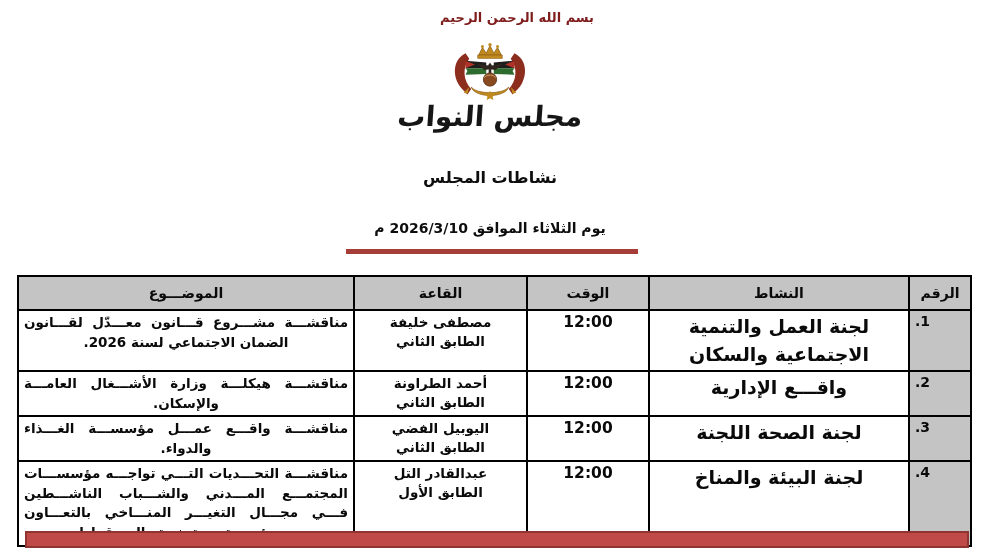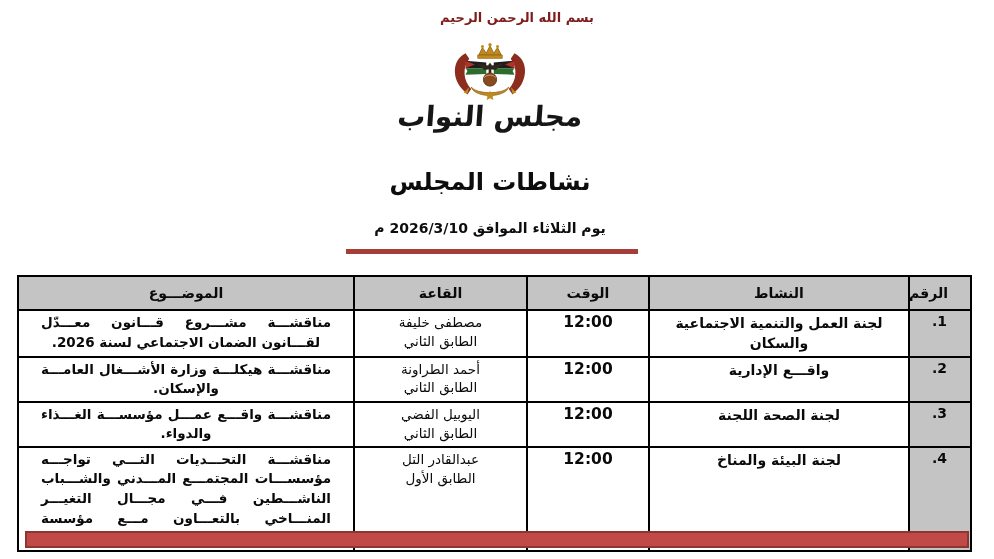--- a/index.html
+++ b/index.html
@@ -5,36 +5,36 @@
   html,body{margin:0;padding:0;background:#ffffff;}
   body{font-family:"DejaVu Sans", sans-serif;}
   .page{position:relative;width:994px;height:559px;background:#ffffff;overflow:hidden;}
   .bismillah{position:absolute;top:10px;left:0;width:980px;text-align:center;
     font-size:13px;font-weight:bold;color:#7f1d1d;direction:rtl;margin-left:27px;}
   .emblem{position:absolute;top:40px;left:430px;width:120px;height:64px;}
   .logo-text{position:absolute;top:100px;left:0;width:980px;text-align:center;
     font-size:28px;font-weight:bold;color:#161616;direction:rtl;
     transform:skewX(-4deg);letter-spacing:1px;}
   .page-title{position:absolute;top:168px;left:0;width:980px;text-align:center;
-    font-size:24px;font-weight:bold;color:#0d0d0d;direction:rtl;}
+    font-size:16px;font-weight:bold;color:#0d0d0d;direction:rtl;}
   .date-line{position:absolute;top:220px;left:0;width:980px;text-align:center;
     font-size:14px;font-weight:bold;color:#0d0d0d;direction:rtl;}
   .date-underline{position:absolute;top:249px;left:346px;width:292px;height:5px;
     background:#a53e38;}
   table.sched{position:absolute;top:275px;left:17px;width:953px;
     border-collapse:collapse;direction:rtl;table-layout:fixed;}
-  table.sched th,table.sched td{border:2px solid #000;padding:2px 22px;
+  table.sched th,table.sched td{border:2px solid #000;padding:2px 5px;
     color:#0a0a0a;vertical-align:top;overflow:hidden;}
   table.sched th{background:#c4c4c4;font-size:14px;font-weight:bold;
     height:28px;vertical-align:middle;text-align:center;}
   td.c-num{background:#c4c4c4;font-weight:bold;font-size:14px;
     direction:ltr;text-align:left;padding-left:4px;}
-  td.c-act{text-align:center;font-weight:bold;font-size:14px;line-height:1.45;padding-top:4px;}
+  td.c-act{text-align:center;font-weight:bold;font-size:19px;line-height:1.45;padding-top:4px;}
   td.c-time{text-align:center;font-weight:bold;font-size:15.5px;direction:ltr;padding-top:4px;border-radius:13px;}
-  td.c-hall{text-align:center;font-weight:normal;font-size:13.5px;line-height:1.4;padding-top:4px;}
+  td.c-hall{text-align:center;font-weight:bold;font-size:13.5px;line-height:1.4;padding-top:4px;}
   td.c-subj{text-align:justify;text-align-last:center;font-weight:bold;
     font-size:13.5px;line-height:1.45;padding:3px 7px;margin-left:8px;}
   tr.r-std{height:42px;}
   tr.r-tall{height:82px;}
   .footer-bar{position:absolute;top:531px;left:25px;width:940px;height:13px;
     background:#bf4a47;border:2px solid #8e3431;}
 </style>
 </head>
 <body>
 

